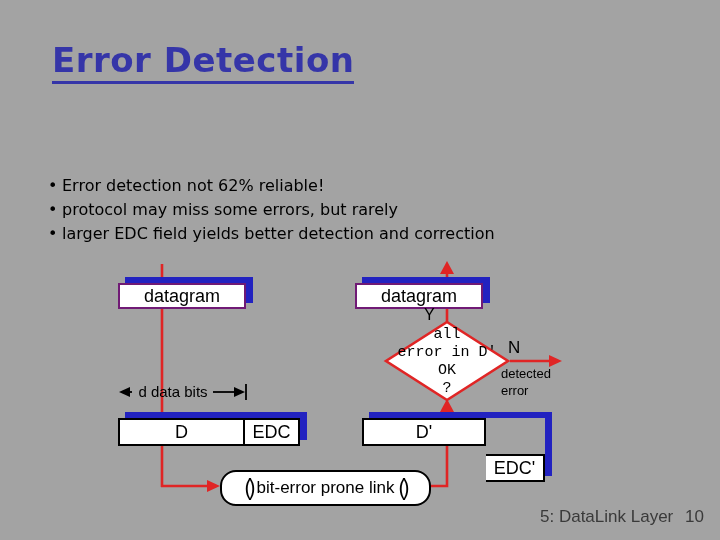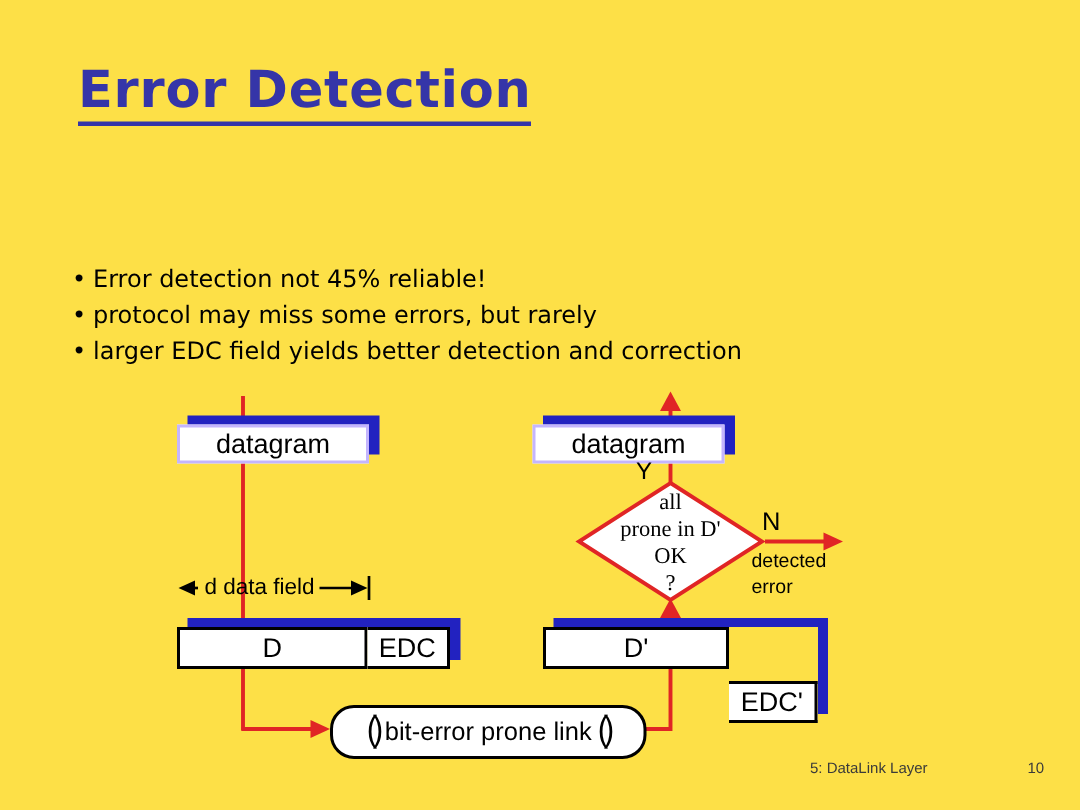--- a/index.html
+++ b/index.html
@@ -1,75 +1,75 @@
 <!DOCTYPE html>
 <html><head>
 <meta charset="utf-8">
 <style>
   html,body{margin:0;padding:0;background:#888;}
   .slide{
-    position:relative;width:720px;height:540px;background:#fde047;
+    position:relative;width:720px;height:540px;background:#a3a3a3;
     overflow:hidden;font-family:"DejaVu Sans",sans-serif;color:#000;
   }
   
   .title{
     position:absolute;left:52px;top:42px;
     font-size:34px;font-weight:600;letter-spacing:.5px;
     color:#3535a8;border-bottom:3px solid #3535a8;padding-bottom:2px;
     line-height:1.1;
   }
   
   .defs{position:absolute;left:50px;top:104px;font-size:16px;line-height:24px;white-space:pre;}
   .bullets{position:absolute;left:48px;top:174px;font-size:16px;line-height:24px;}
   .bullet-row{white-space:pre;}
   .sub{}
   .bullet-glyph{display:inline-block;width:14px;}
   
   .flow-svg{position:absolute;left:0;top:0;z-index:1;}
   .dbox{
-    position:absolute;z-index:2;background:#fff;border:2px solid #c4b5fd;
+    position:absolute;z-index:2;background:#fff;border:2px solid #701a75;
     box-shadow:7px -6px 0 #2222c0;
     display:flex;align-items:center;justify-content:center;
     font-family:"Liberation Sans",sans-serif;font-size:18px;
   }
   .frame{position:absolute;z-index:2;display:flex;box-shadow:7px -6px 0 #2222c0;}
   .cell{
     background:#fff;border:2px solid #000;height:24px;
     display:flex;align-items:center;justify-content:center;
     font-family:"Liberation Sans",sans-serif;font-size:18px;
   }
   .cell.right{border-left:none;}
   .lbl{position:absolute;z-index:3;font-family:"Liberation Sans",sans-serif;color:#000;}
   .diamond-text{
     position:absolute;z-index:3;left:386px;top:323px;width:122px;height:78px;
     display:flex;flex-direction:column;align-items:center;justify-content:center;
-    font-family:Liberation Serif, serif;font-size:15px;line-height:18px;text-align:center;
+    font-family:Liberation Mono, monospace;font-size:15px;line-height:18px;text-align:center;
   }
   .tube{
     position:absolute;z-index:2;left:220px;top:470px;width:207px;height:32px;
     background:#fff;border:2px solid #000;border-radius:16px;
     display:flex;align-items:center;justify-content:center;gap:4px;
     font-family:"Liberation Sans",sans-serif;font-size:17px;white-space:nowrap;
   }
   .cap{font-size:21px;letter-spacing:-3px;transform:scaleY(1.15);padding-bottom:3px;}
   
-  .footer-text{position:absolute;top:507px;font-family:"Liberation Sans",sans-serif;font-size:10px;color:#3a3a3a;}
+  .footer-text{position:absolute;top:507px;font-family:"Liberation Sans",sans-serif;font-size:17px;color:#3a3a3a;}
 </style>
 </head>
 <body>
 
 <div class="slide">
 
   <div class="title">Error Detection</div>
 
   <div class="defs">
   </div>
 
   <div class="bullets">
-    <div class="bullet-row"><span class="bullet-glyph">•</span><span>Error detection not 45% reliable!</span></div>
+    <div class="bullet-row"><span class="bullet-glyph">•</span><span>Error detection not 62% reliable!</span></div>
     <div class="bullet-row sub"><span class="bullet-glyph">•</span><span>protocol may miss some errors, but rarely</span></div>
     <div class="bullet-row sub"><span class="bullet-glyph">•</span><span>larger EDC field yields better detection and correction</span></div>
   </div>
 
   <svg class="flow-svg" width="720" height="540" viewBox="0 0 720 540">
 
     <path d="M162,264 V487" stroke="#e02525" stroke-width="2.6" fill="none"></path>
 
     <path d="M161,486 H209" stroke="#e02525" stroke-width="2.6" fill="none"></path>
     <polygon points="220,486 207,480 207,492" fill="#e02525"></polygon>
@@ -97,21 +97,21 @@
   </svg>
 
   <div class="dbox" style="left:118px;top:283px;width:124px;height:22px;">
     <span>datagram</span>
   </div>
 
   <div class="dbox" style="left:355px;top:283px;width:124px;height:22px;">
     <span>datagram</span>
   </div>
 
-  <div class="lbl" style="left:131px;top:383px;width:84px;text-align:center;font-size:15px;">d data field</div>
+  <div class="lbl" style="left:131px;top:383px;width:84px;text-align:center;font-size:15px;">d data bits</div>
 
   <div class="frame" style="left:118px;top:418px;">
     <div class="cell" style="width:123px;">
         <span>D</span>
       </div>
     <div class="cell right" style="width:53px;text-align:center;">
         <span>EDC</span>
       </div>
   </div>
 
@@ -119,21 +119,21 @@
     <div class="cell" style="width:120px;">
         <span>D'</span>
       </div>
     <div class="cell right" style="width:57px;margin-top:36px;">
         <span>EDC'</span>
       </div>
   </div>
 
   <div class="diamond-text">
     <div>all</div>
-    <div>prone in D'</div>
+    <div>error in D'</div>
     <div>OK</div>
     <div>?</div>
   </div>
 
   <div class="lbl" style="left:424px;top:306px;font-size:16px;">Y</div>
   <div class="lbl" style="left:508px;top:338px;font-size:17px;">N</div>
 
   <div class="lbl" style="left:501px;top:365px;font-size:13px;line-height:17px;">
     <div>detected</div>
     <div>error</div>

